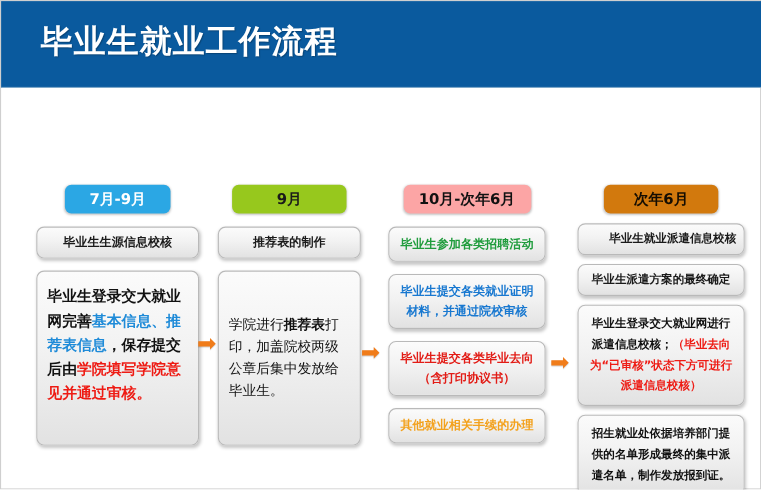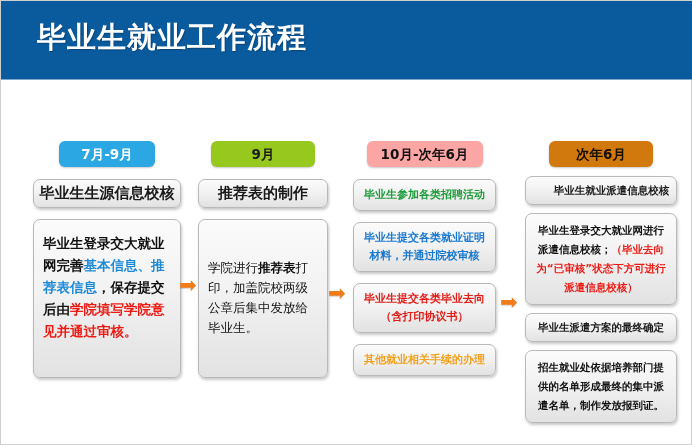--- a/index.html
+++ b/index.html
@@ -28,21 +28,21 @@
     color: #ffffff;
     font-size: 29px;
     font-weight: bold;
     letter-spacing: 1px;
     line-height: 40px;
     white-space: nowrap;
     text-shadow: 1px 1px 1px rgba(0,0,0,0.25);
   }
 
   
-  #flow { position: absolute; left: 0; top: 69px; width: 692px; height: 259px; }
+  #flow { position: absolute; left: 0; top: 96px; width: 692px; height: 259px; }
 
   .column { position: absolute; top: 0; }
   .col-1 { left: 32px;  width: 148px; }
   .col-2 { left: 197px; width: 130px; }
   .col-3 { left: 352px; width: 143px; }
   .col-4 { left: 524px; width: 152px; }
 
   
   .pill {
     position: relative;
@@ -64,21 +64,21 @@
   
   .card {
     position: relative;
     border: 1px solid #b9b9b9;
     border-radius: 7px;
     background: linear-gradient(to bottom, #fbfbfb 0%, #f2f2f2 45%, #e2e2e2 100%);
     box-shadow: 1px 2px 3px rgba(0,0,0,0.22);
     text-align: center;
   }
   .card-title {
-    font-size: 15px;
+    font-size: 11px;
     line-height: 13px;
     font-weight: bold;
     color: #1a1a1a;
     padding: 7px 5px;
     white-space: nowrap;
   }
   .card-body {
     font-size: 13px;
     line-height: 21px;
     color: #111111;
@@ -192,26 +192,26 @@
       <div class="card step">
         <div class="step-text txt-orange">其他就业相关手续的办理</div>
       </div>
     </div>
 
     <div class="column col-4">
       <div class="pill pill-4">次年6月</div>
       <div class="card c4-title">
         <div class="card-title">毕业生就业派遣信息校核</div>
       </div>
+      <div class="card c4-title2">
+        <div class="card-title">毕业生派遣方案的最终确定</div>
+      </div>
       <div class="card c4-detail">
         <div class="small-body"><span>毕业生登录交大就业网进行派遣信息校核；</span><span class="em-red">（毕业去向为“已审核”状态下方可进行派遣信息校核）</span></div>
       </div>
-      <div class="card c4-title2">
-        <div class="card-title">毕业生派遣方案的最终确定</div>
-      </div>
       <div class="card c4-detail2">
         <div class="small-body"><span>招生就业处依据培养部门提供的名单形成最终的集中派遣名单，制作发放报到证。</span></div>
       </div>
     </div>
 
     <div class="arrow" id="arrow-1">
       <span class="arrow-glyph">➡</span>
     </div>
     <div class="arrow" id="arrow-2">
       <span class="arrow-glyph">➡</span>

